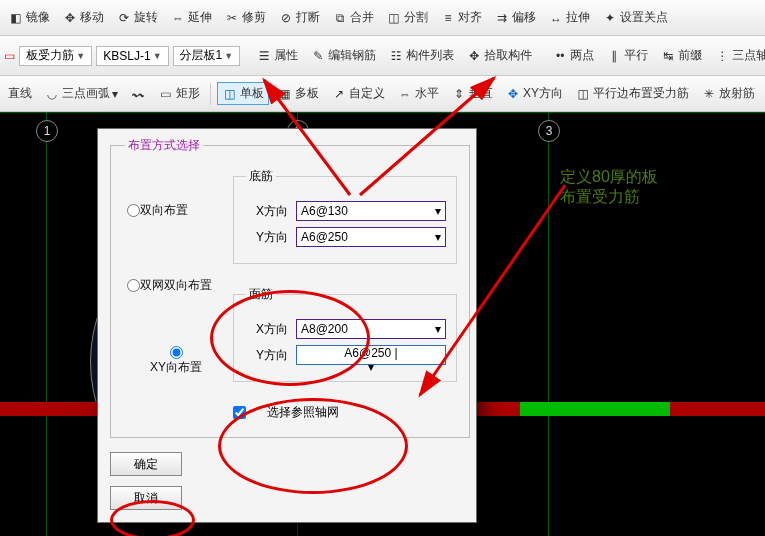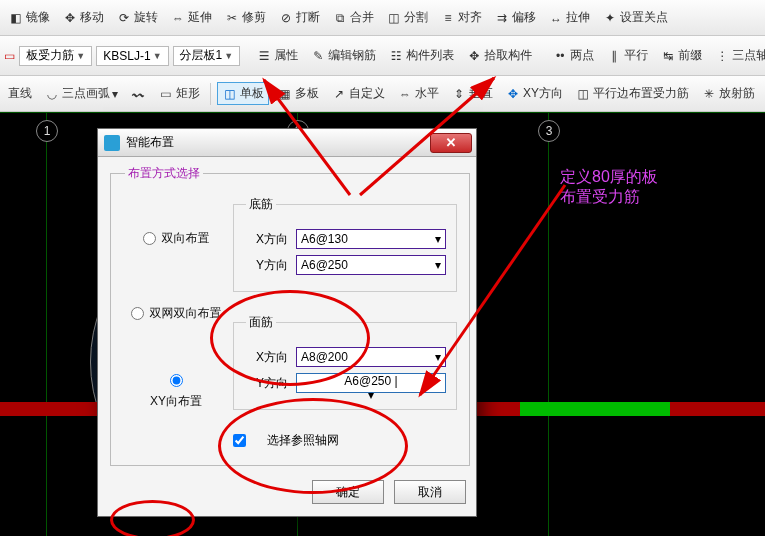--- a/index.html
+++ b/index.html
@@ -102,50 +102,49 @@
     padding: 14px 12px 16px 14px;
   }
   fieldset.main > legend { color:#a21caf; padding:0 3px; }
   fieldset.inner {
     border:1px solid #ccc;
     padding: 10px 10px 10px 12px;
     margin-bottom: 22px;
   }
   fieldset.inner legend { padding:0 3px; }
   .radio-row {
-    display:flex; align-items:center; gap:6px; margin: 16px 0 10px 2px;
+    display:flex; align-items:center; margin: 16px 0 10px 2px;
     color:#111;
-    justify-content:center;
   }
   .field-row {
     display:flex; align-items:center; gap:8px; margin:6px 0;
   }
   .field-row label { width:42px; text-align:right; }
   .field-row .combo2 {
     border:1px solid #4c1d95; background:#fff;
     height:20px; width:150px;
     display:flex; align-items:center; justify-content:space-between;
     padding: 0 4px;
   }
   .cb-row { display:flex; align-items:center; gap:21px; margin-top:10px; }
-  .btn-row { display:flex; justify-content:flex-end; gap:10px; margin-top:14px; }
+  .btn-row { display:flex; justify-content:flex-end; gap:10px; margin-top:14px;flex-direction:column; }
   .btn {
     width:72px; height:24px;
     border:1px solid #888;
     background:linear-gradient(#fefefe,#e3e3e3);
     display:flex; align-items:center; justify-content:center;
   }
   .annot {
     position:absolute;
     border:3px solid #e00000;
     border-radius:50%;
     pointer-events:none;
   }
   .red-text {
-    position:absolute; color:#d946ef; font-size:16px; line-height:20px;
+    position:absolute; color:#4d7c0f; font-size:16px; line-height:20px;
     font-weight:500;
   }
   svg.overlay {
     position:absolute; left:0; top:0; width:765px; height:536px;
     pointer-events:none;
   }
   .half-circle {
     position:absolute;
     left:90px; top:100px;
     width:300px; height:300px;
@@ -328,29 +327,20 @@
       <span>3</span>
     </div>
 
   <div class="red-text" style="left:560px;top:55px;">
     <div>定义80厚的板</div>
     <div>布置受力筋</div>
   </div>
 </div>
 
 <div class="dialog">
-  <div class="titlebar">
-    <div class="title-left">
-      <span class="ticon"></span>
-      <span>智能布置</span>
-    </div>
-    <div class="closebtn">
-        <span>✕</span>
-      </div>
-  </div>
   <div class="dialog-body">
     <fieldset class="main">
       <legend>布置方式选择</legend>
       <div style="display:flex; gap:8px;">
         <div style="width:100px;">
           <div class="radio-row" style="margin-top:34px;">
             <input type="radio" name="m" style="">
             <span>双向布置</span>
           </div>
           <div class="radio-row" style="margin-top:58px;">

